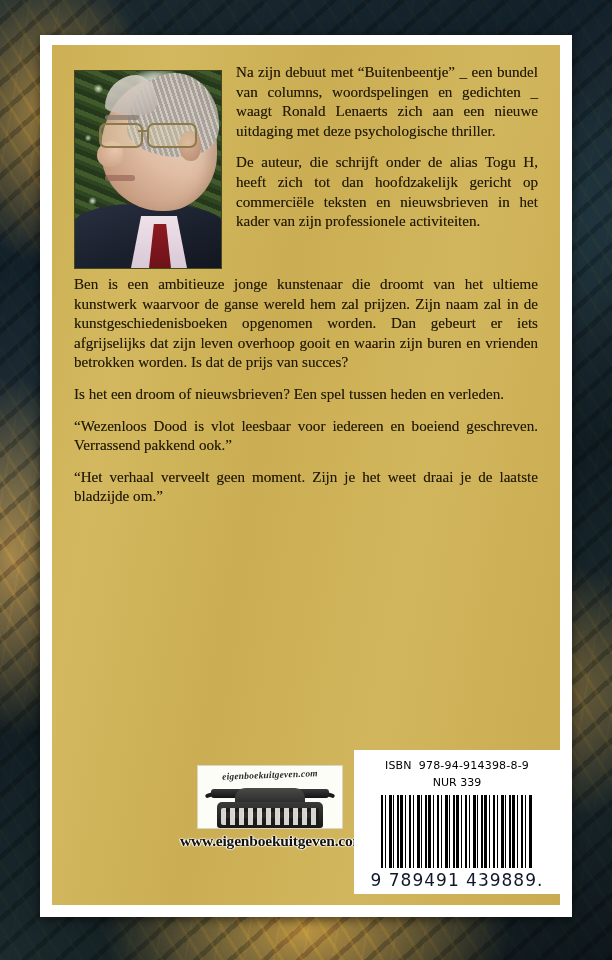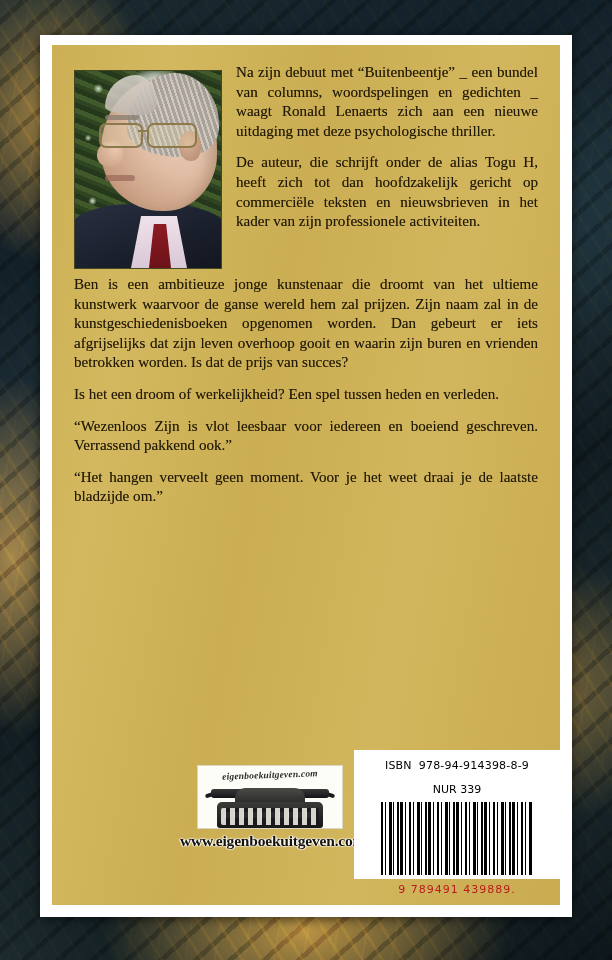--- a/index.html
+++ b/index.html
@@ -249,59 +249,59 @@
     font-weight: bold;
     color: #15130c;
     letter-spacing: -.2px;
     text-shadow: 0 0 2px #fff, 0 0 2px #fff, 1px 0 1px #fff, -1px 0 1px #fff;
     white-space: nowrap;
   }
 
   .isbn-box {
     position: absolute;
     right: 0px; top: 5px;
-    width: 206px; height: 129px;
+    width: 206px; height: 144px;
     background: #ffffff;
     box-sizing: border-box;
     padding: 9px 10px 6px 10px;
     text-align: center;
   }
   .isbn-line {
     font-family: "DejaVu Sans", sans-serif;
     font-size: 11px;
     color: #000;
     letter-spacing: .2px;
     white-space: nowrap;
   }
   .isbn-line .lbl { margin-right: 7px; }
   .nur-line {
     font-family: "DejaVu Sans", sans-serif;
     font-size: 11px;
     color: #000;
-    margin-top: 11px;
+    margin-top: 4px;
     text-align: center;
   }
   .barcode {
     margin: 6px auto 0 auto;
     width: 152px; height: 73px;
     background:
       repeating-linear-gradient(90deg,
         #000 0px,#000 2px, #fff 2px,#fff 4px,
         #000 4px,#000 5px, #fff 5px,#fff 8px,
         #000 8px,#000 11px, #fff 11px,#fff 12px,
         #000 12px,#000 13px, #fff 13px,#fff 16px,
         #000 16px,#000 18px, #fff 18px,#fff 19px,
         #000 19px,#000 22px, #fff 22px,#fff 24px,
         #000 24px,#000 25px, #fff 25px,#fff 28px);
   }
   .barcode-digits {
-    margin-top: 8px;
+    margin-top: 2px;
     font-family: "DejaVu Sans", sans-serif;
-    font-size: 11px;
-    color: #b91c1c;
+    font-size: 17px;
+    color: #0f172a;
     letter-spacing: 1px;
     white-space: nowrap;
   }
 </style>
 </head>
 <body>
 
 <div id="page">
 
   <div class="backdrop"></div>
@@ -327,23 +327,23 @@
           <div class="bridge"></div>
           <div class="lens r"></div>
         </div>
       </div>
 
       <div class="copy">
         <p>Na zijn debuut met “Buitenbeentje” _ een bundel van columns, woordspelingen en gedichten _ waagt Ronald Lenaerts zich aan een nieuwe uitdaging met deze psychologische thriller.</p>
         <p class="tight">De auteur, die schrijft onder de alias Togu H, heeft zich tot dan hoofdzakelijk gericht op commerciële teksten en nieuwsbrieven in het kader van zijn professionele activiteiten.</p>
         <div class="clearfix"></div>
         <p>Ben is een ambitieuze jonge kunstenaar die droomt van het ultieme kunstwerk waarvoor de ganse wereld hem zal prijzen. Zijn naam zal in de kunstgeschiedenisboeken opgenomen worden. Dan gebeurt er iets afgrijselijks dat zijn leven overhoop gooit en waarin zijn buren en vrienden betrokken worden. Is dat de prijs van succes?</p>
-        <p>Is het een droom of werkelijkheid? Een spel tussen heden en verleden.</p>
-        <p>“Wezenloos Zijn is vlot leesbaar voor iedereen en boeiend geschreven. Verrassend pakkend ook.”</p>
-        <p>“Het hangen verveelt geen moment. Voor je het weet draai je de laatste bladzijde om.”</p>
+        <p>Is het een droom of nieuwsbrieven? Een spel tussen heden en verleden.</p>
+        <p>“Wezenloos Dood is vlot leesbaar voor iedereen en boeiend geschreven. Verrassend pakkend ook.”</p>
+        <p>“Het verhaal verveelt geen moment. Zijn je het weet draai je de laatste bladzijde om.”</p>
       </div>
 
       <div class="bottom-area">
 
         <div class="publisher">
           <div class="logo-box">
             <div class="logo-url-top">eigenboekuitgeven.com</div>
             <div class="typewriter">
               <div class="tw-arm-l"></div>
               <div class="tw-arm-r"></div>

